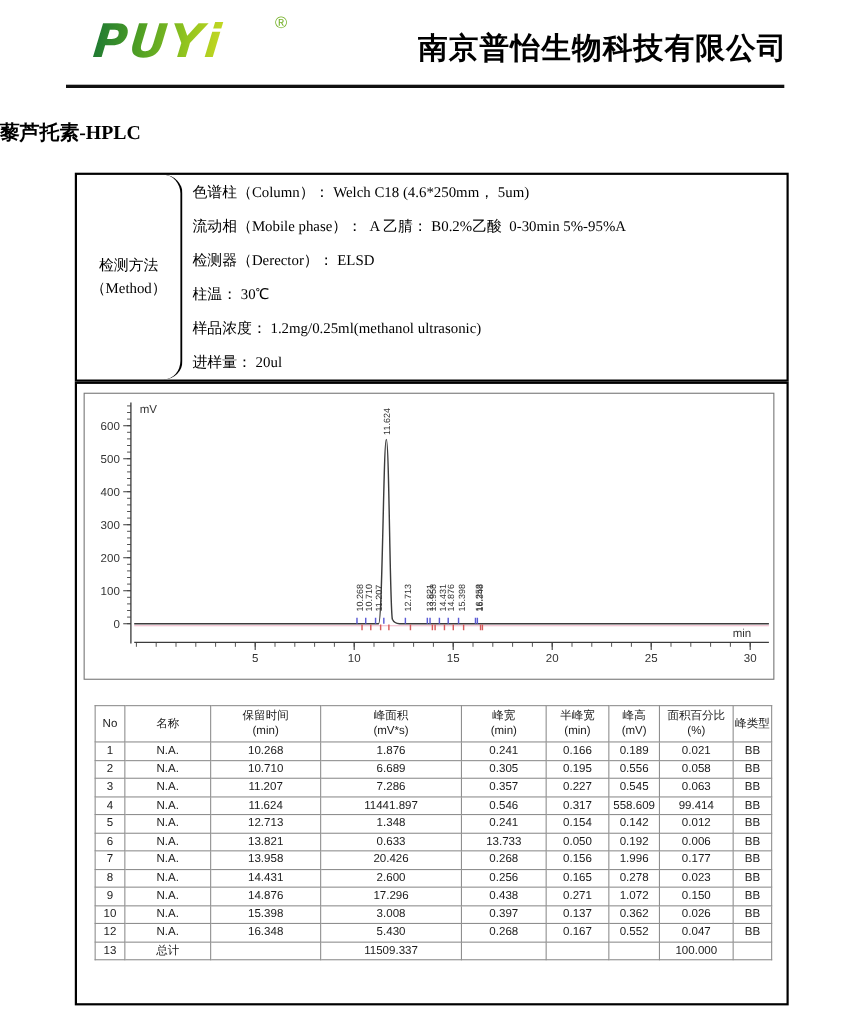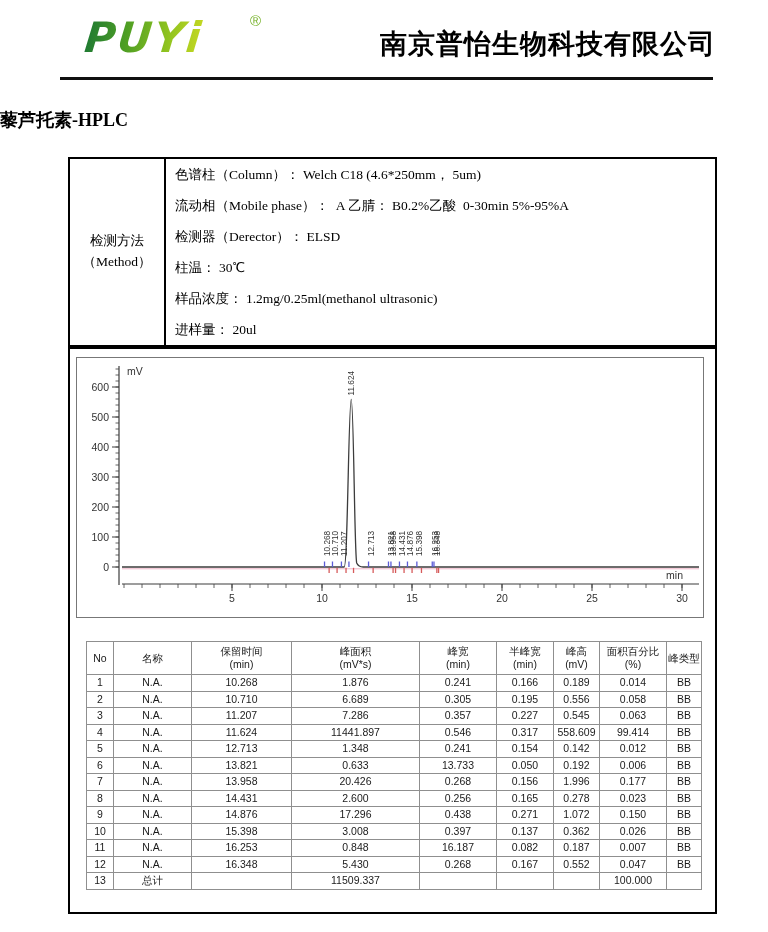--- a/index.html
+++ b/index.html
@@ -21,21 +21,21 @@
   
   .title{position:absolute;left:0;top:108px;width:768px;text-align:left;
     font-family:"Liberation Serif",serif;font-weight:700;font-size:18px;}
 
   
   .method-box{position:absolute;left:68px;top:157px;width:649px;height:190px;
     border:2px solid #000;box-sizing:border-box;display:flex;
     font-family:"Liberation Serif",serif;font-size:13.5px;}
   .method-left{width:96px;border-right:2px solid #000;box-sizing:border-box;
     display:flex;flex-direction:column;justify-content:center;align-items:center;
-    line-height:1.55;}
+    line-height:1.55;border-radius:17px;}
   .method-right{flex:1;display:flex;flex-direction:column;text-align:right;}
   .method-row{height:31px;display:flex;align-items:center;padding-left:9px;white-space:pre;}
 
   
   .outer-box{position:absolute;left:68px;top:347px;width:649px;height:567px;
     border:2px solid #000;box-sizing:border-box;}
   .chart-panel{position:absolute;left:6px;top:8px;width:628px;height:261px;
     border:1px solid #777;box-sizing:border-box;background:#fff;}
   .chart-panel svg{display:block;}
 
@@ -265,21 +265,21 @@
       </thead>
       <tbody>
         <tr>
           <td>1</td>
           <td>N.A.</td>
           <td>10.268</td>
           <td>1.876</td>
           <td>0.241</td>
           <td>0.166</td>
           <td>0.189</td>
-          <td>0.014</td>
+          <td>0.021</td>
           <td>BB</td>
         </tr>
         <tr>
           <td>2</td>
           <td>N.A.</td>
           <td>10.710</td>
           <td>6.689</td>
           <td>0.305</td>
           <td>0.195</td>
           <td>0.556</td>
@@ -365,31 +365,20 @@
         </tr>
         <tr>
           <td>10</td>
           <td>N.A.</td>
           <td>15.398</td>
           <td>3.008</td>
           <td>0.397</td>
           <td>0.137</td>
           <td>0.362</td>
           <td>0.026</td>
-          <td>BB</td>
-        </tr>
-        <tr>
-          <td>11</td>
-          <td>N.A.</td>
-          <td>16.253</td>
-          <td>0.848</td>
-          <td>16.187</td>
-          <td>0.082</td>
-          <td>0.187</td>
-          <td>0.007</td>
           <td>BB</td>
         </tr>
         <tr>
           <td>12</td>
           <td>N.A.</td>
           <td>16.348</td>
           <td>5.430</td>
           <td>0.268</td>
           <td>0.167</td>
           <td>0.552</td>

